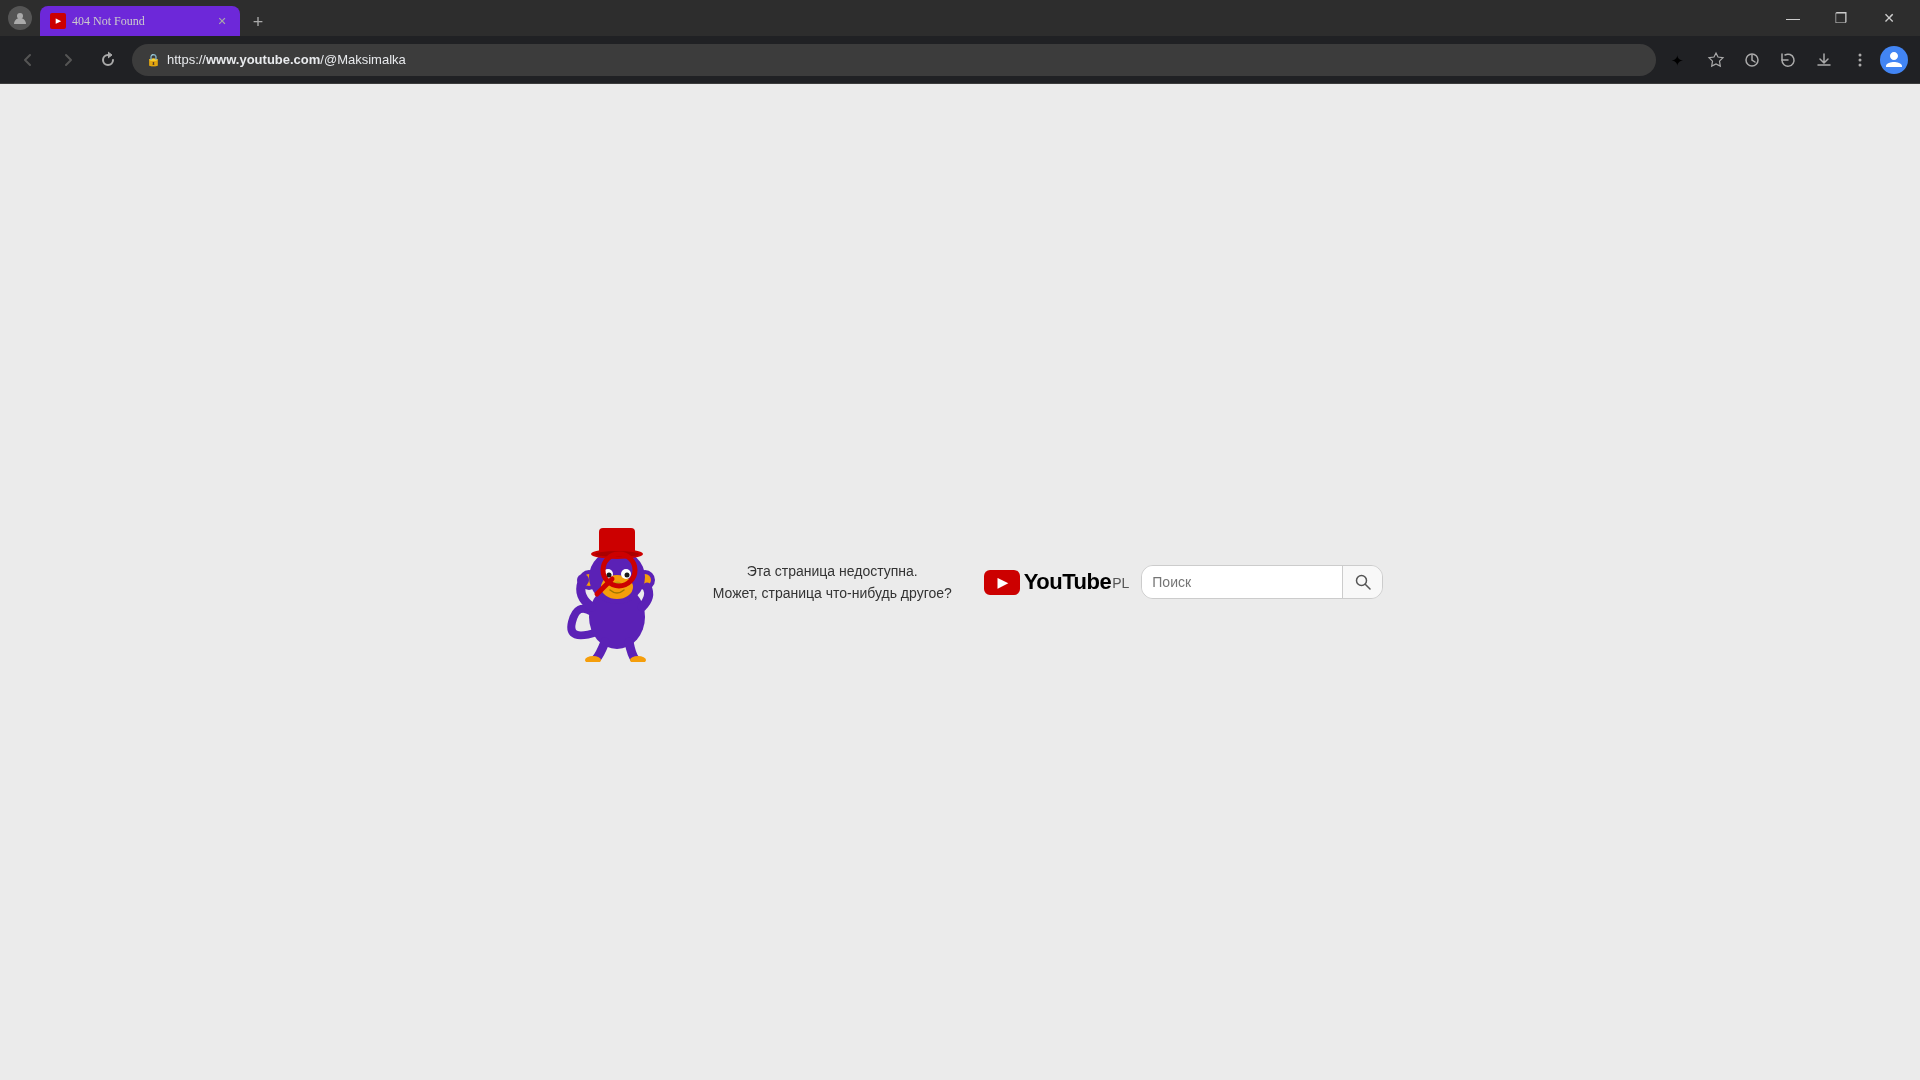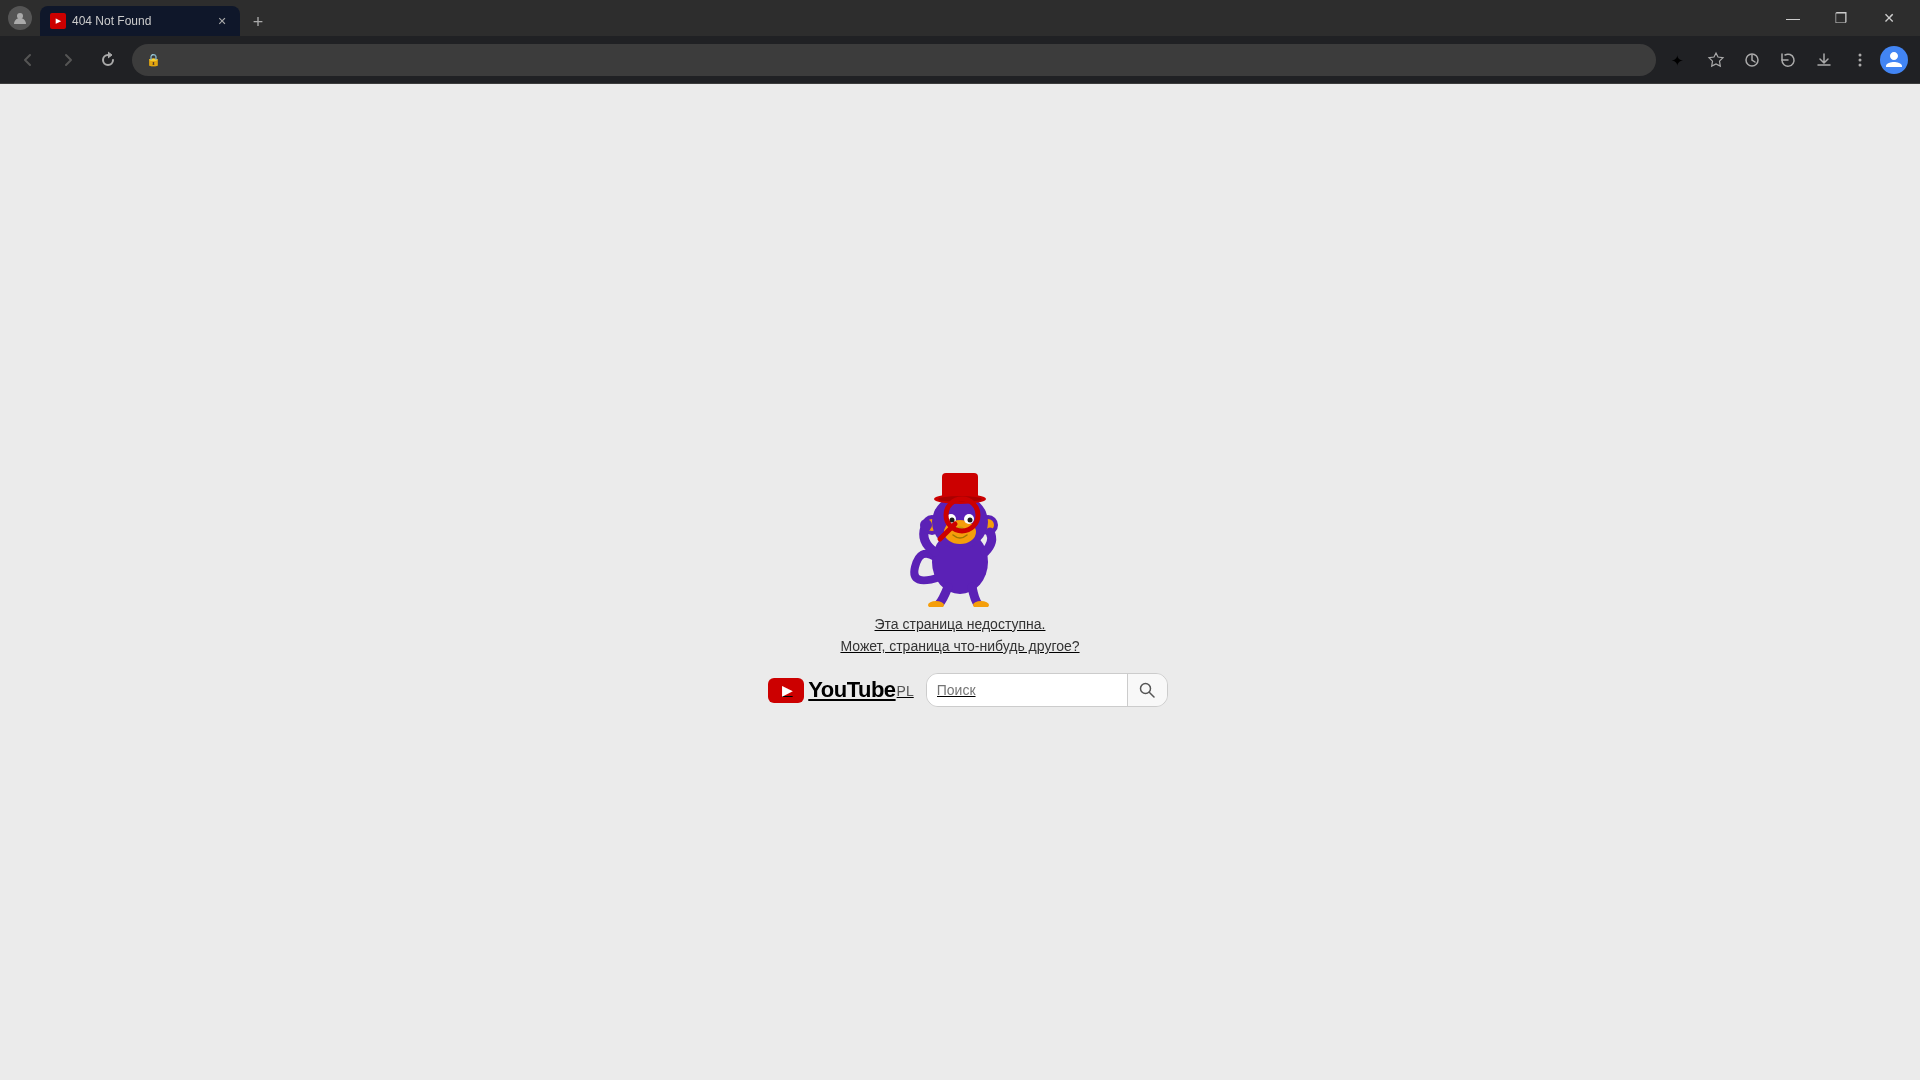--- a/index.html
+++ b/index.html
@@ -25,21 +25,21 @@
       min-width: 200px;
       max-width: 240px;
       border-radius: 8px 8px 0 0;
       display: flex;
       align-items: center;
       padding: 0 10px;
       gap: 6px;
       cursor: pointer;
       position: relative;
     }
-    .tab.active { background: #0f172a; }
+    .tab.active { background: #6d28d9; font-family: Liberation Serif, serif; }
     .tab-favicon {
       width: 16px; height: 16px;
       background: #cc0000;
       border-radius: 2px;
       display: flex; align-items: center; justify-content: center;
       flex-shrink: 0;
     }
     .tab-favicon::after {
       content: '▶';
       color: white;
@@ -149,24 +149,23 @@
       flex: 1;
       background: #ebebeb;
       display: flex;
       align-items: center;
       justify-content: center;
       flex-direction: column;
     }
 
     .error-container {
       display: flex;
-      flex-direction: column;
+      flex-direction: row;
       align-items: center;
       gap: 16px;
-      text-decoration: underline;
     }
 
     
     .monkey-illustration {
       width: 160px;
       height: 140px;
       position: relative;
     }
 
     .error-message {
@@ -293,20 +292,23 @@
     </div>
     <div class="nav-btn" title="Reload">
       <svg width="18" height="18" viewBox="0 0 18 18">
           <path d="M14 9A5 5 0 1 1 9 4" stroke="#aaa" stroke-width="2" fill="none" stroke-linecap="round"></path>
           <polyline points="9,1 13,4 9,7" fill="#aaa" stroke="#aaa" stroke-width="1"></polyline>
         </svg>
     </div>
 
     <div class="address-bar">
       <span class="lock-icon">🔒</span>
+      <span class="address-text">
+        https://<span class="domain">www.youtube.com</span><span>/@Maksimalka</span>
+      </span>
     </div>
 
     <div class="nav-actions">
       <div class="nav-action-btn" title="Copilot">
         <svg width="18" height="18" viewBox="0 0 18 18">
             <text y="15" font-size="15">✦</text>
           </svg>
       </div>
       <div class="nav-action-btn" title="Favorites">
         <svg width="18" height="18" viewBox="0 0 18 18">

